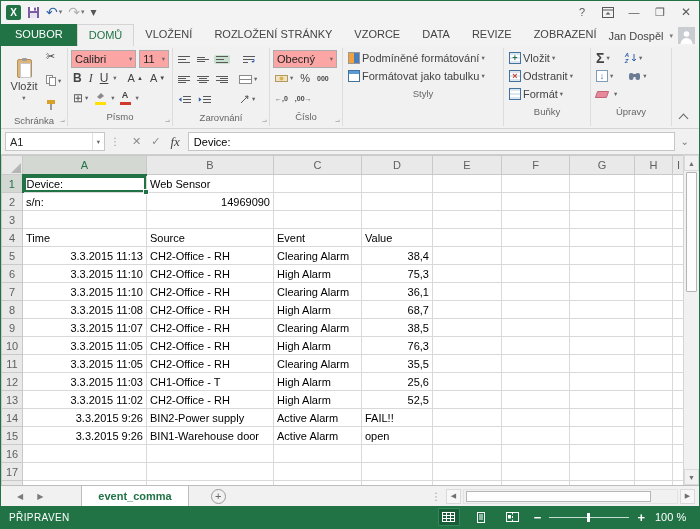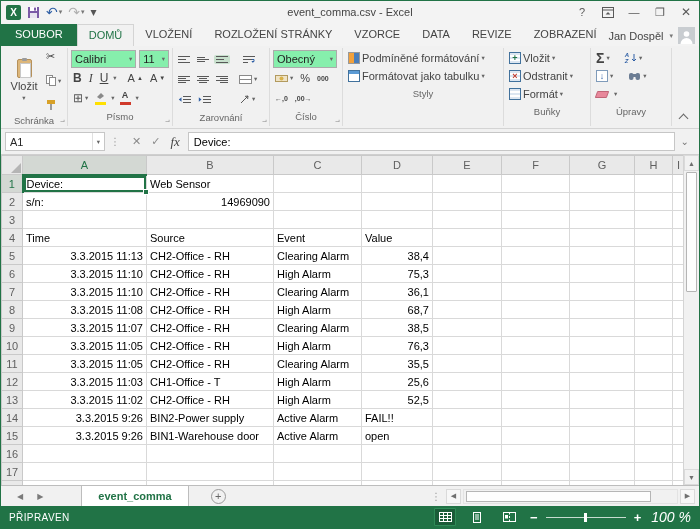--- a/index.html
+++ b/index.html
@@ -37,21 +37,21 @@
   .rsep { width:1px; background:#dcdcdc; margin:2px 0; }
   .rg-body { flex:1; display:flex; }
   .rg-label { height:15px; display:flex; align-items:center; justify-content:center; gap:4px;
               color:#666; font-size:9.5px; }
   .launcher { color:#8a8a8a; font-size:8px; transform:rotate(180deg); position:absolute; right:2px; bottom:2px; }
   .rrows { display:flex; flex-direction:column; justify-content:space-between; padding:1px 0; }
   .rrow { display:flex; align-items:center; gap:3px; height:20px; }
   .rbtn { display:flex; align-items:center; gap:2px; padding:0 2px; border-radius:2px; color:#444; }
   .rbtn.hl { background:#c8e0cd; }
   .drop { font-size:6.5px; color:#666; }
-  .combo { background:#86efac; border:1px solid #ababab; height:18px; display:flex; align-items:center;
+  .combo { background:#fca5a5; border:1px solid #ababab; height:18px; display:flex; align-items:center;
            padding:8px 3px; font-size:11px; color:#222; }
   .combo .drop { margin-left:auto; }
   .big-paste { width:40px; display:flex; flex-direction:column; align-items:center; justify-content:center; gap:2px; border-radius:2px; }
   .clipboard { width:15px; height:19px; background:#dcb67a; border:1px solid #b5905a; border-radius:2px; position:relative; }
   .clipboard:before { content:""; position:absolute; left:2px; top:3px; width:9px; height:13px; background:#fff; border:1px solid #c9c9c9; }
   .clipboard:after { content:""; position:absolute; left:4px; top:-2px; width:5px; height:3px; background:#9b9b9b; border-radius:1px; }
   .bold-b { font-weight:bold; font-size:12px; }
   .ital-i { font-style:italic; font-family:"Liberation Serif",serif; font-size:12px; }
   .und-u { text-decoration:underline; font-size:12px; }
   .font-grow { font-size:11px; } .font-grow sup{font-size:6px;}
@@ -122,21 +122,21 @@
   
   .statusbar { height:22px; background:#217346; color:#fff; display:flex; align-items:center; padding:0 8px; flex-shrink:0; }
   .status-text { font-size:10px; letter-spacing:.4px; }
   .sb-right { margin-left:auto; display:flex; align-items:center; gap:10px; }
   .viewbtn { width:22px; height:18px; display:flex; align-items:center; justify-content:center; border-radius:1px; }
   .viewbtn.active { background:#1a5c38; box-shadow:inset 0 0 0 1px #2e8b57; }
   .zoomctl { display:flex; align-items:center; gap:8px; }
   .zminus,.zplus { font-size:13px; font-weight:bold; line-height:1; }
   .ztrack { width:80px; height:1px; background:rgba(255,255,255,.75); position:relative; }
   .zhandle { position:absolute; left:38px; top:-4px; width:3px; height:9px; background:#fff; }
-  .zoom-val { font-size:14px; min-width:36px; text-align:left;font-style:italic; }
+  .zoom-val { font-size:11px; min-width:36px; text-align:left; }
 </style>
 </head>
 <body>
 
 <div class="window">
 
   <div class="titlebar">
     <div class="qat">
       <span class="qbtn">
           <span class="excel-logo">X</span>
@@ -152,21 +152,20 @@
       <span class="qbtn">
           <span class="undo">↶</span>
           <span class="mini-drop">▾</span>
         </span>
       <span class="qbtn">
           <span class="redo">↷</span>
           <span class="mini-drop">▾</span>
         </span>
       <span class="qbtn qat-menu">▾</span>
     </div>
-    <div class="title-text">event_comma.csv - Excel</div>
     <div class="wctrls">
       <span class="wbtn">?</span>
       <span class="wbtn">
         <svg width="12" height="11" viewBox="0 0 12 11">
             <rect x="0.5" y="0.5" width="11" height="10" fill="none" stroke="#595959"></rect>
             <line x1="0.5" y1="3" x2="11.5" y2="3" stroke="#595959"></line>
             <path d="M6 5 l2.4 2.6 h-4.8z" fill="#595959"></path>
           </svg>
       </span>
       <span class="wbtn">—</span>

